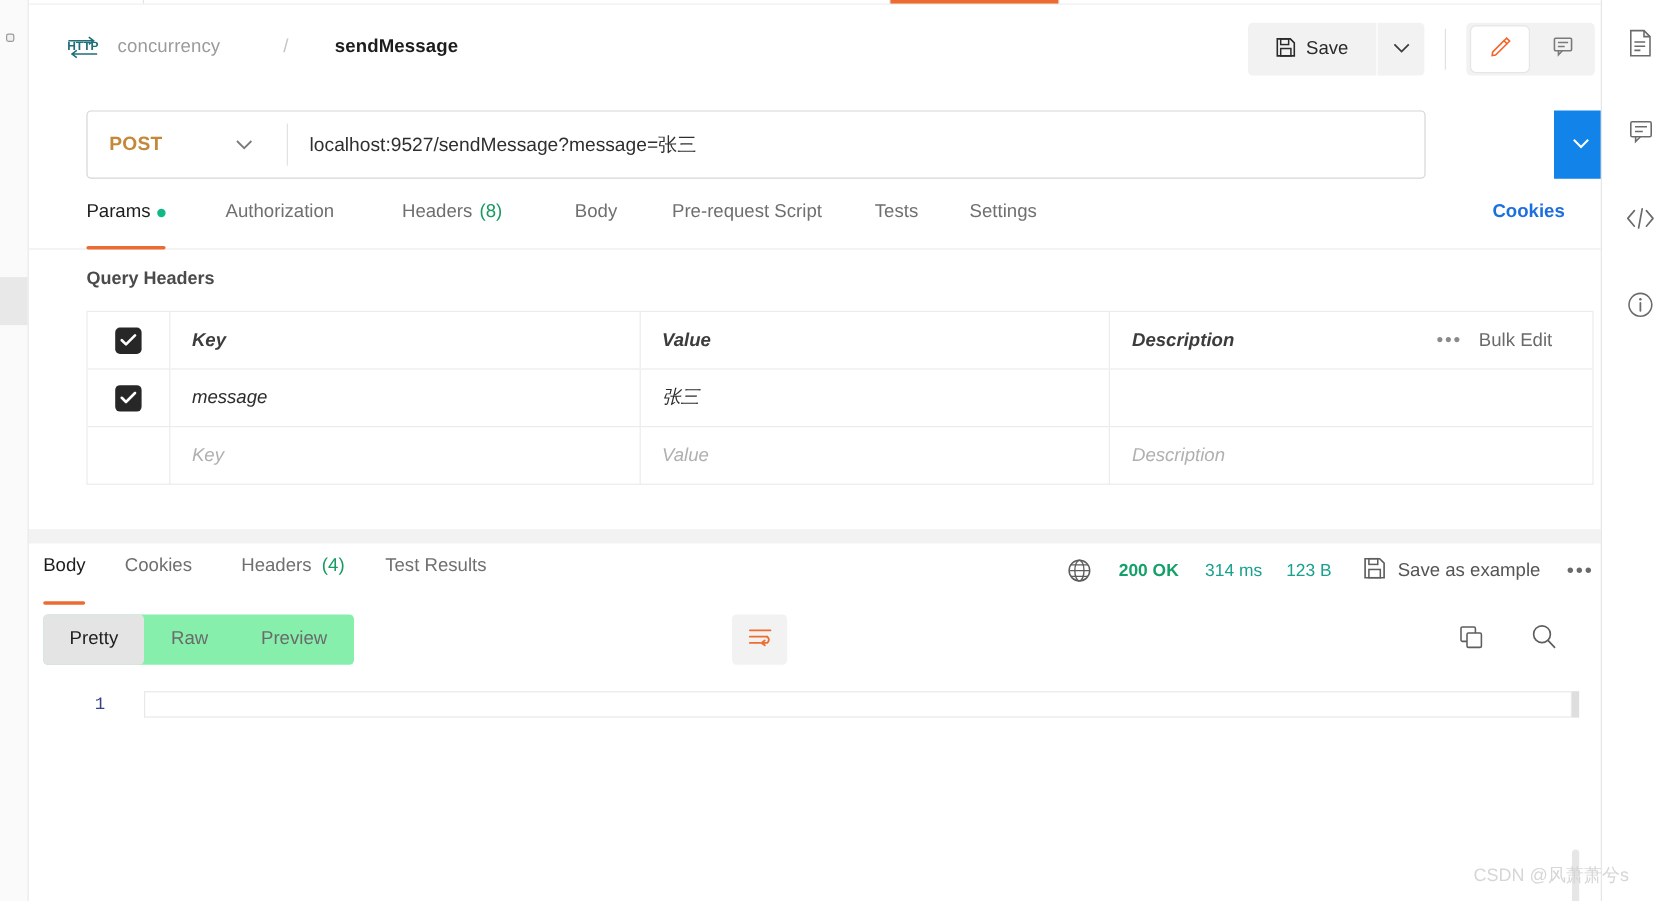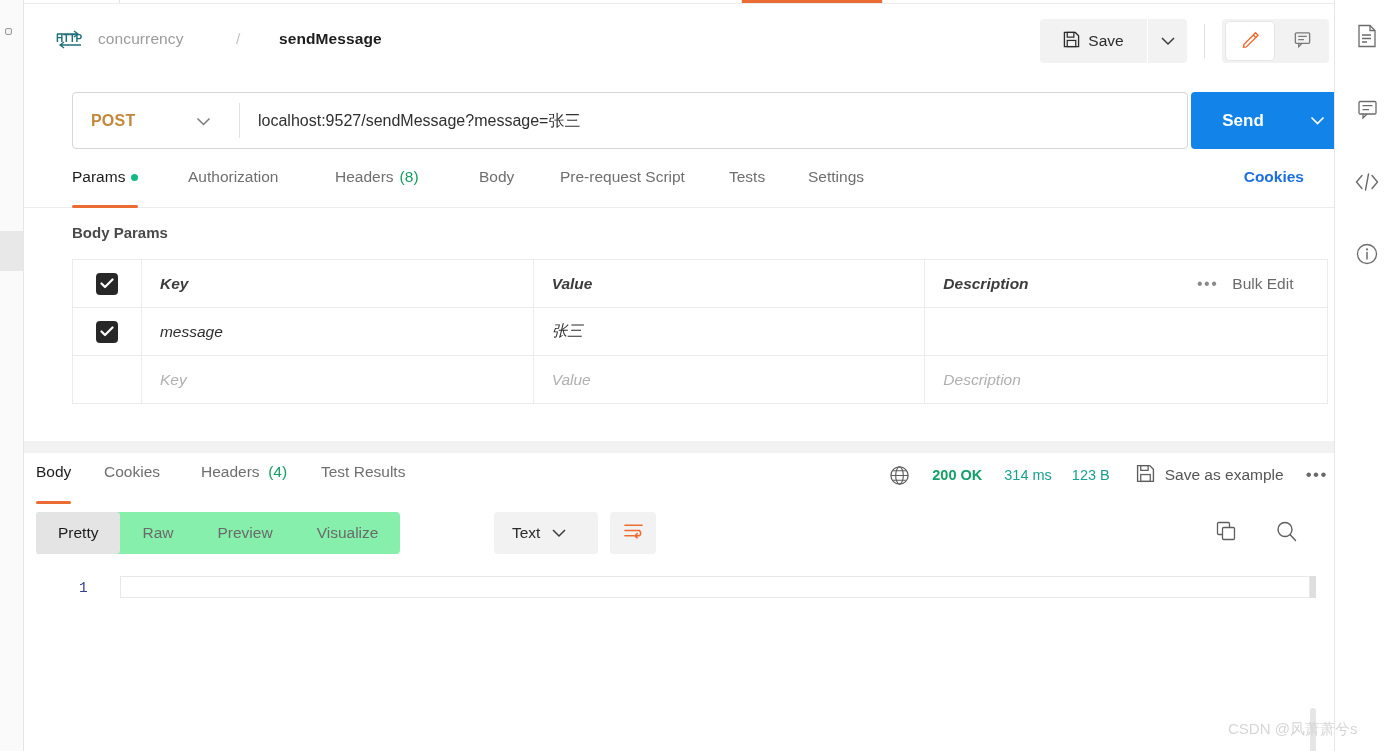--- a/index.html
+++ b/index.html
@@ -431,21 +431,20 @@
           <span class="method-label">POST</span>
           <span class="method-caret">
             <svg width="15" height="10" viewBox="0 0 15 10">
                 <path d="M1.5 1.5 L7.5 7.5 L13.5 1.5" fill="none" stroke="#7a7a7a" stroke-width="1.5"></path>
               </svg>
           </span>
         </div>
         <div class="method-divider"></div>
         <div class="url-text">localhost:9527/sendMessage?message=张三</div>
       </div>
-      <button class="send-btn">Send</button>
       <div class="send-caret-line"></div>
       <div class="send-caret">
         <span>
           <svg width="15" height="10" viewBox="0 0 15 10">
               <path d="M1.5 1.5 L7.5 7.5 L13.5 1.5" fill="none" stroke="#ffffff" stroke-width="1.7"></path>
             </svg>
         </span>
       </div>
     </div>
 
@@ -470,21 +469,21 @@
       </div>
       <div class="rtab" style="left:705px">
         <span>Tests</span>
       </div>
       <div class="rtab" style="left:784px">
         <span>Settings</span>
       </div>
       <div class="cookies-link">Cookies</div>
     </div>
 
-    <div class="qp-title">Body Params</div>
+    <div class="qp-title">Query Headers</div>
 
     <div class="qp-table">
 
       <div class="qp-row">
         <div class="qp-cb-cell">
           <div class="cb">
             <svg width="14" height="11" viewBox="0 0 14 11">
                 <path d="M1.5 5.5 L5 9 L12.5 1.5" fill="none" stroke="#ffffff" stroke-width="2.2" stroke-linecap="round" stroke-linejoin="round"></path>
               </svg>
           </div>
@@ -565,29 +564,20 @@
         </span>
         <span class="sb-dots">•••</span>
       </div>
     </div>
 
     <div class="fmt-bar">
       <div class="fmt-group">
         <div class="fmt-tab active">Pretty</div>
         <div class="fmt-tab">Raw</div>
         <div class="fmt-tab">Preview</div>
-        <div class="fmt-tab">Visualize</div>
-      </div>
-      <div class="fmt-select">
-        <span>Text</span>
-        <span>
-          <svg width="14" height="9" viewBox="0 0 14 9">
-              <path d="M1 1 L7 7 L13 1" fill="none" stroke="#3b3b3b" stroke-width="1.5"></path>
-            </svg>
-        </span>
       </div>
       <div class="wrap-btn">
         <span>
           <svg width="21" height="18" viewBox="0 0 22 18">
             <path d="M2 3 H20 M2 8.5 H17 M2 14 H11" stroke="#ee6c2e" stroke-width="1.6" stroke-linecap="round"></path>
             <path d="M17 8.5 A3.2 3.2 0 0 1 17 14 H12.5 M15 11.8 L12.3 14 L15 16.1" fill="none" stroke="#ee6c2e" stroke-width="1.6" stroke-linecap="round" stroke-linejoin="round"></path>
           </svg>
         </span>
       </div>
       <div class="copy-btn">

